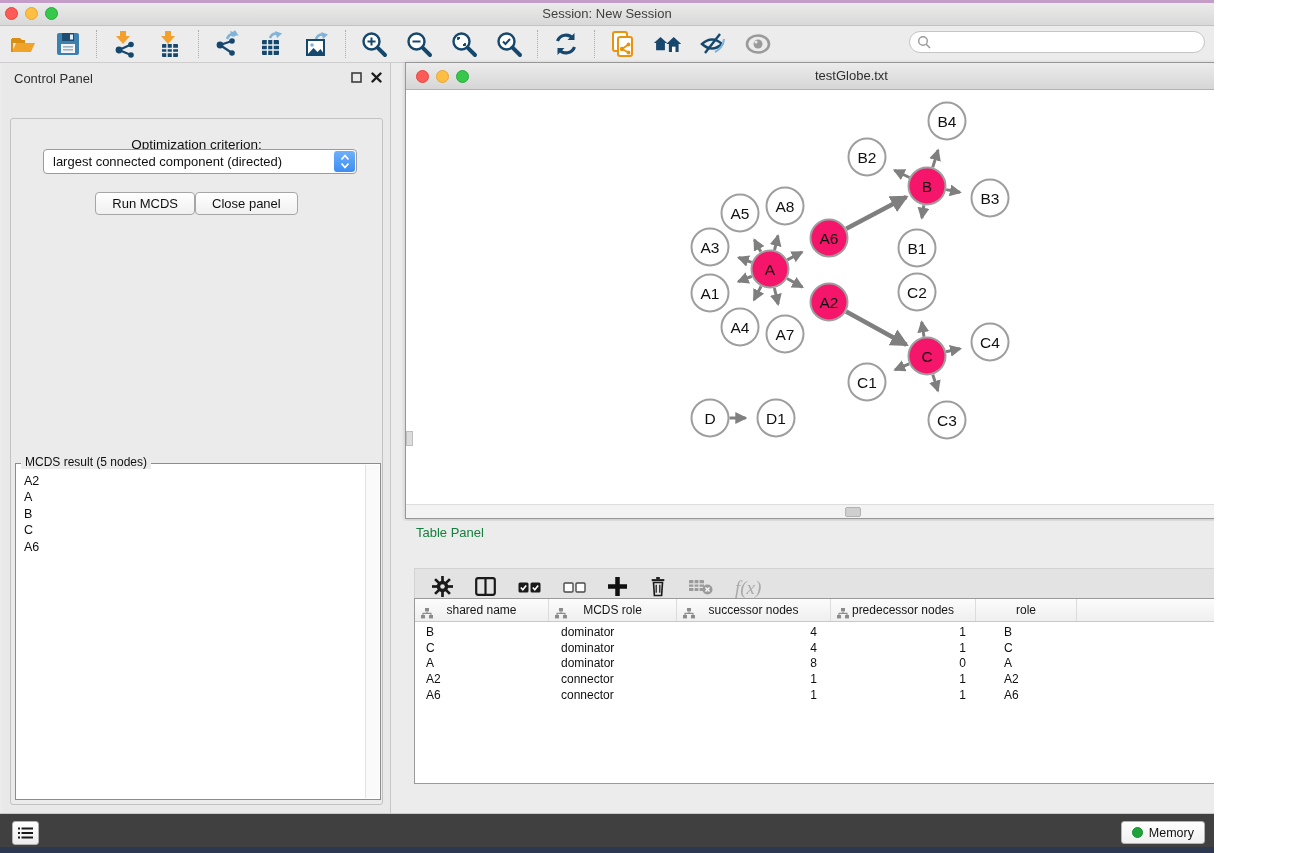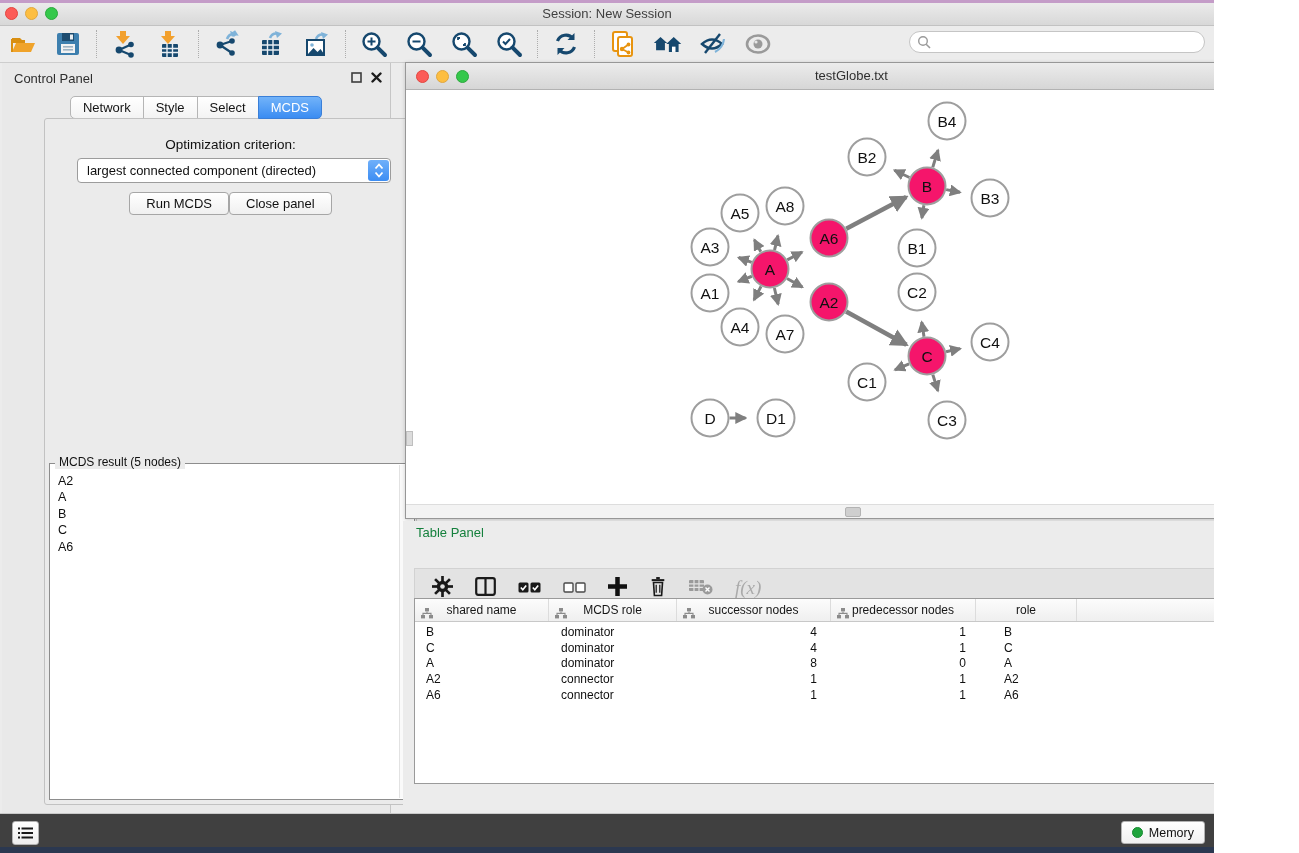--- a/index.html
+++ b/index.html
@@ -26,23 +26,23 @@
 
   
   .panel-left{position:absolute;left:2px;top:63px;width:389px;height:750px;background:#e9e9e9;border-right:1px solid #c6c6c6;box-sizing:border-box;}
   .panel-header-title{position:absolute;left:12px;top:8px;font-size:13px;color:#2e2e2e;}
   .panel-header-icons{position:absolute;right:8px;top:9px;display:flex;gap:9px;align-items:center;}
   .tabs-row{position:absolute;left:0;top:33px;width:100%;display:flex;justify-content:center;}
   .tab{background:linear-gradient(#ffffff,#f3f3f3);border:1px solid #b5b5b5;padding:3px 12px;font-size:13px;color:#141414;margin-left:-1px;cursor:default;}
   .tab:first-child{border-radius:5px 0 0 5px;margin-left:0;}
   .tab:last-child{border-radius:0 5px 5px 0;}
   .tab.active{background:linear-gradient(#72b3f9,#3a8cf2);border-color:#3a7fd8;color:#fff;z-index:1;}
-  .content-panel{position:absolute;left:8px;top:55px;width:373px;height:687px;background:#ebebeb;border:1px solid #c2c2c2;border-radius:3px;box-sizing:border-box;margin-left:34px;}
+  .content-panel{position:absolute;left:8px;top:55px;width:373px;height:687px;background:#ebebeb;border:1px solid #c2c2c2;border-radius:3px;box-sizing:border-box;}
   .opt-label{position:absolute;top:18px;width:100%;text-align:center;font-size:13.5px;color:#101010;}
-  .dropdown{position:absolute;left:32px;top:39px;width:314px;height:25px;background:#fff;border:1px solid #9c9c9c;border-radius:4px;box-sizing:border-box;cursor:default;}
+  .dropdown{position:absolute;left:32px;top:30px;width:314px;height:25px;background:#fff;border:1px solid #9c9c9c;border-radius:4px;box-sizing:border-box;cursor:default;}
   .dropdown-value{position:absolute;left:9px;top:4px;font-size:13px;color:#101010;white-space:nowrap;}
   .stepper{position:absolute;right:1px;top:1px;width:21px;height:21px;background:linear-gradient(#70b0fa,#3c8df3);border-radius:3px;display:flex;flex-direction:column;align-items:center;justify-content:center;gap:1px;}
   .btn-row{position:absolute;top:73px;width:100%;display:flex;justify-content:center;}
   .btn{height:23px;padding:0 16px;background:linear-gradient(#ffffff,#f0f0f0);border:1px solid #a6a6a6;border-radius:4px;font-size:13px;color:#101010;font-family:"Liberation Sans",sans-serif;cursor:default;}
   .result-box{position:absolute;left:4px;top:344px;width:366px;height:337px;background:#fff;border:1px solid #8d8d8d;box-sizing:border-box;}
   .result-legend{position:absolute;top:-9px;left:5px;background:#ebebeb;padding:0 4px;font-size:12px;color:#101010;}
   .result-list{position:absolute;left:1px;top:4px;right:15px;bottom:1px;padding:5px 0 0 7px;font-size:12.5px;line-height:16.4px;color:#101010;}
   .result-scroll{position:absolute;top:1px;bottom:1px;right:1px;width:13px;background:#fafafa;border-left:1px solid #e2e2e2;}
 
   
@@ -261,26 +261,20 @@
 
   <div class="panel-left">
     <div class="panel-header-title">Control Panel</div>
     <div class="panel-header-icons">
       <svg width="11" height="11" viewBox="0 0 11 11">
           <rect x="1" y="1" width="9" height="9" fill="none" stroke="#3c3c3c" stroke-width="1.6"></rect>
         </svg>
       <svg width="11" height="11" viewBox="0 0 11 11">
           <path d="M1.5 1.5 L9.5 9.5 M9.5 1.5 L1.5 9.5" stroke="#1c1c1c" stroke-width="2.4" stroke-linecap="round"></path>
         </svg>
-    </div>
-    <div class="tabs-row">
-      <span class="tab">Network</span>
-      <span class="tab">Style</span>
-      <span class="tab">Select</span>
-      <span class="tab active">MCDS</span>
     </div>
     <div class="content-panel">
       <div class="opt-label">Optimization criterion:</div>
       <div class="dropdown">
         <span class="dropdown-value">largest connected component (directed)</span>
         <span class="stepper">
           <svg width="10" height="7" viewBox="0 0 10 7">
               <path d="M1.5 5.5 L5 1.5 L8.5 5.5" stroke="#fff" stroke-width="1.8" fill="none"></path>
             </svg>
           <svg width="10" height="7" viewBox="0 0 10 7">

